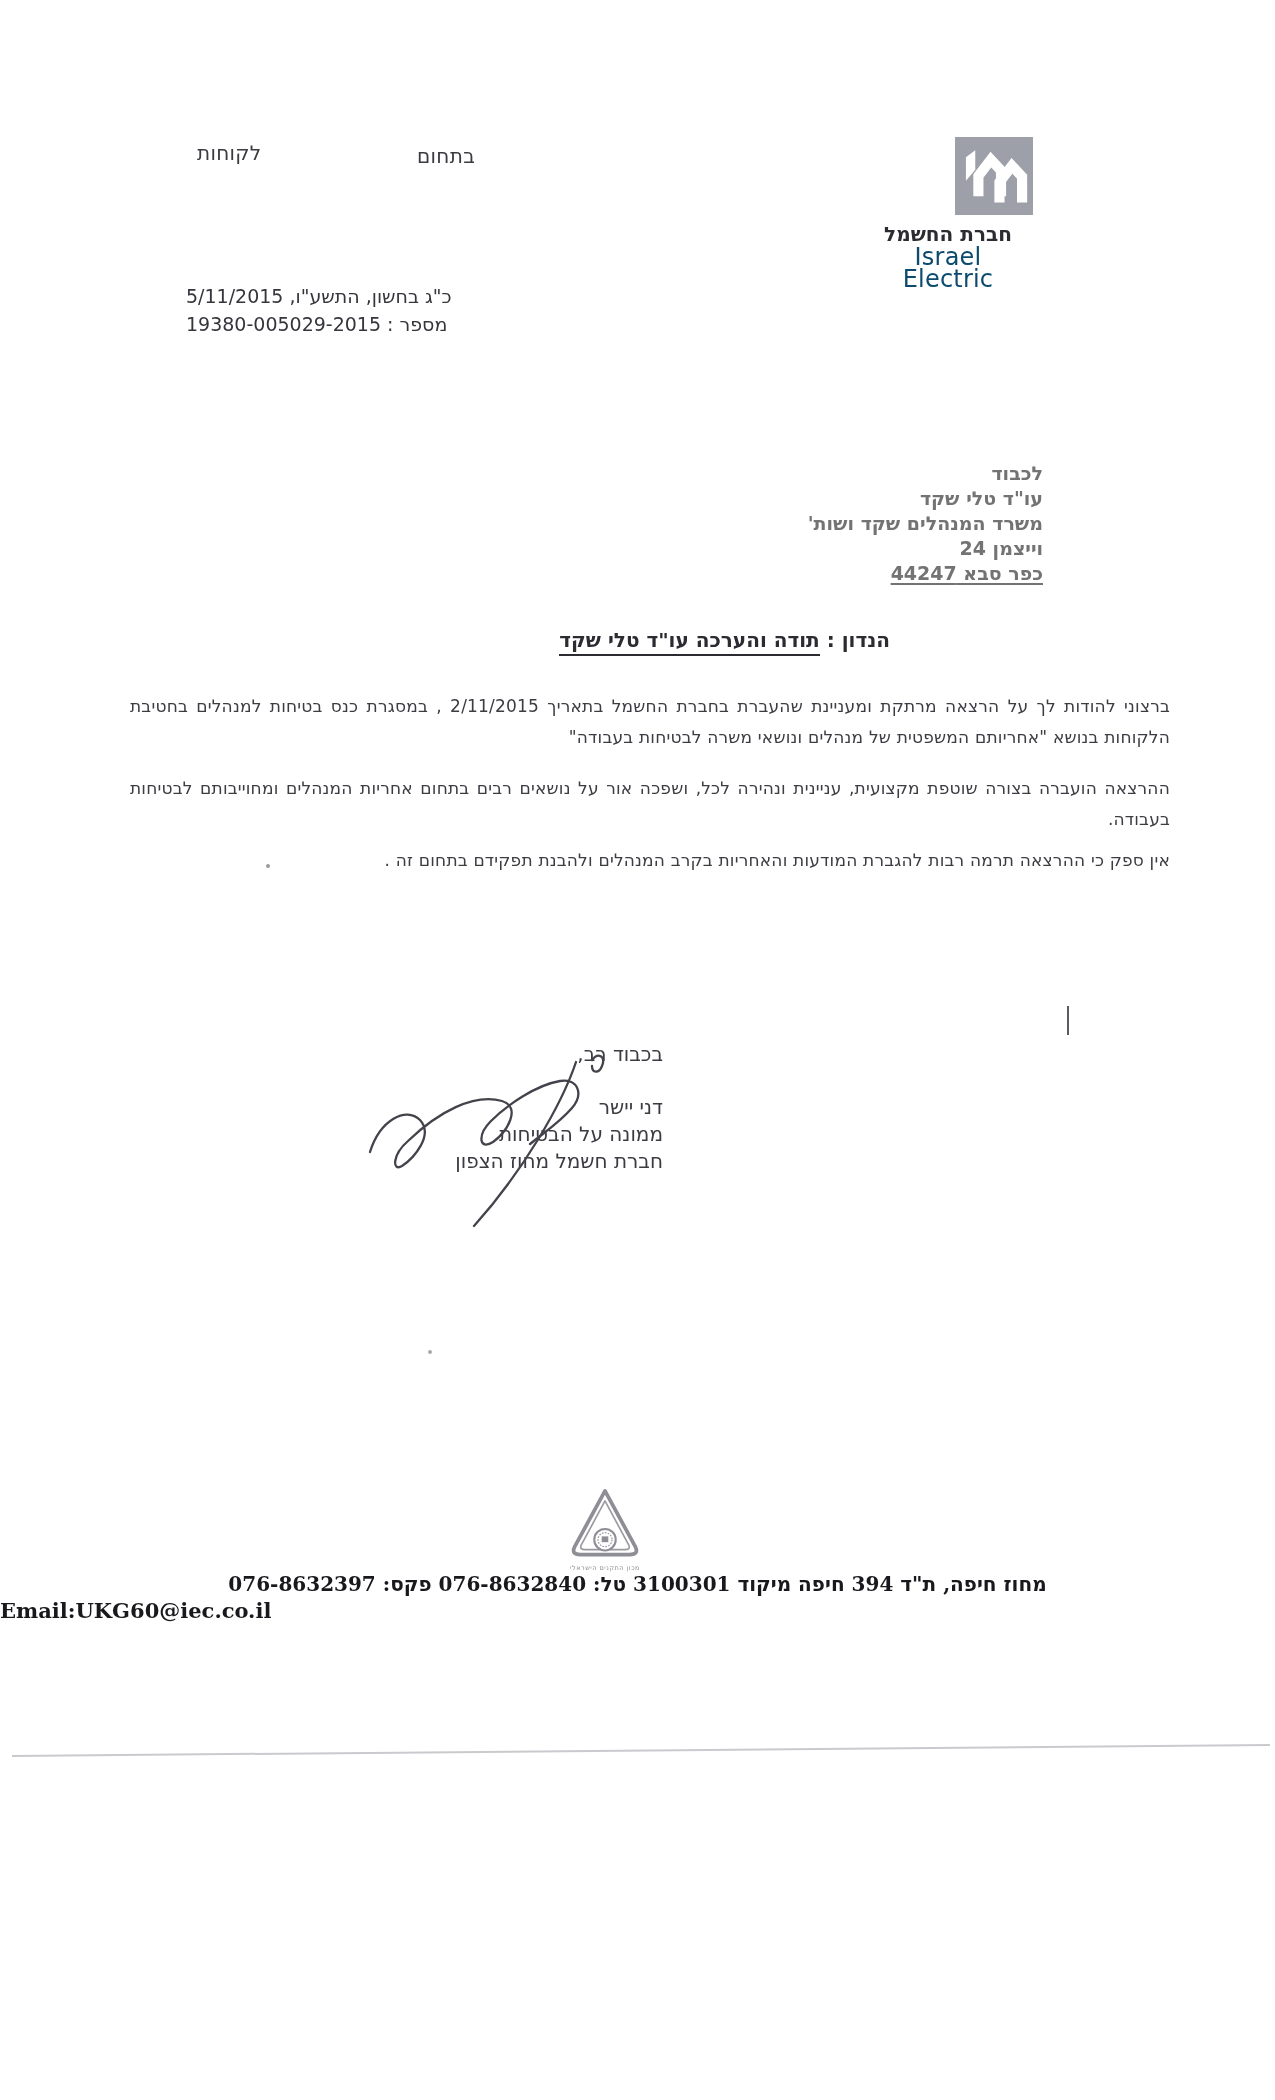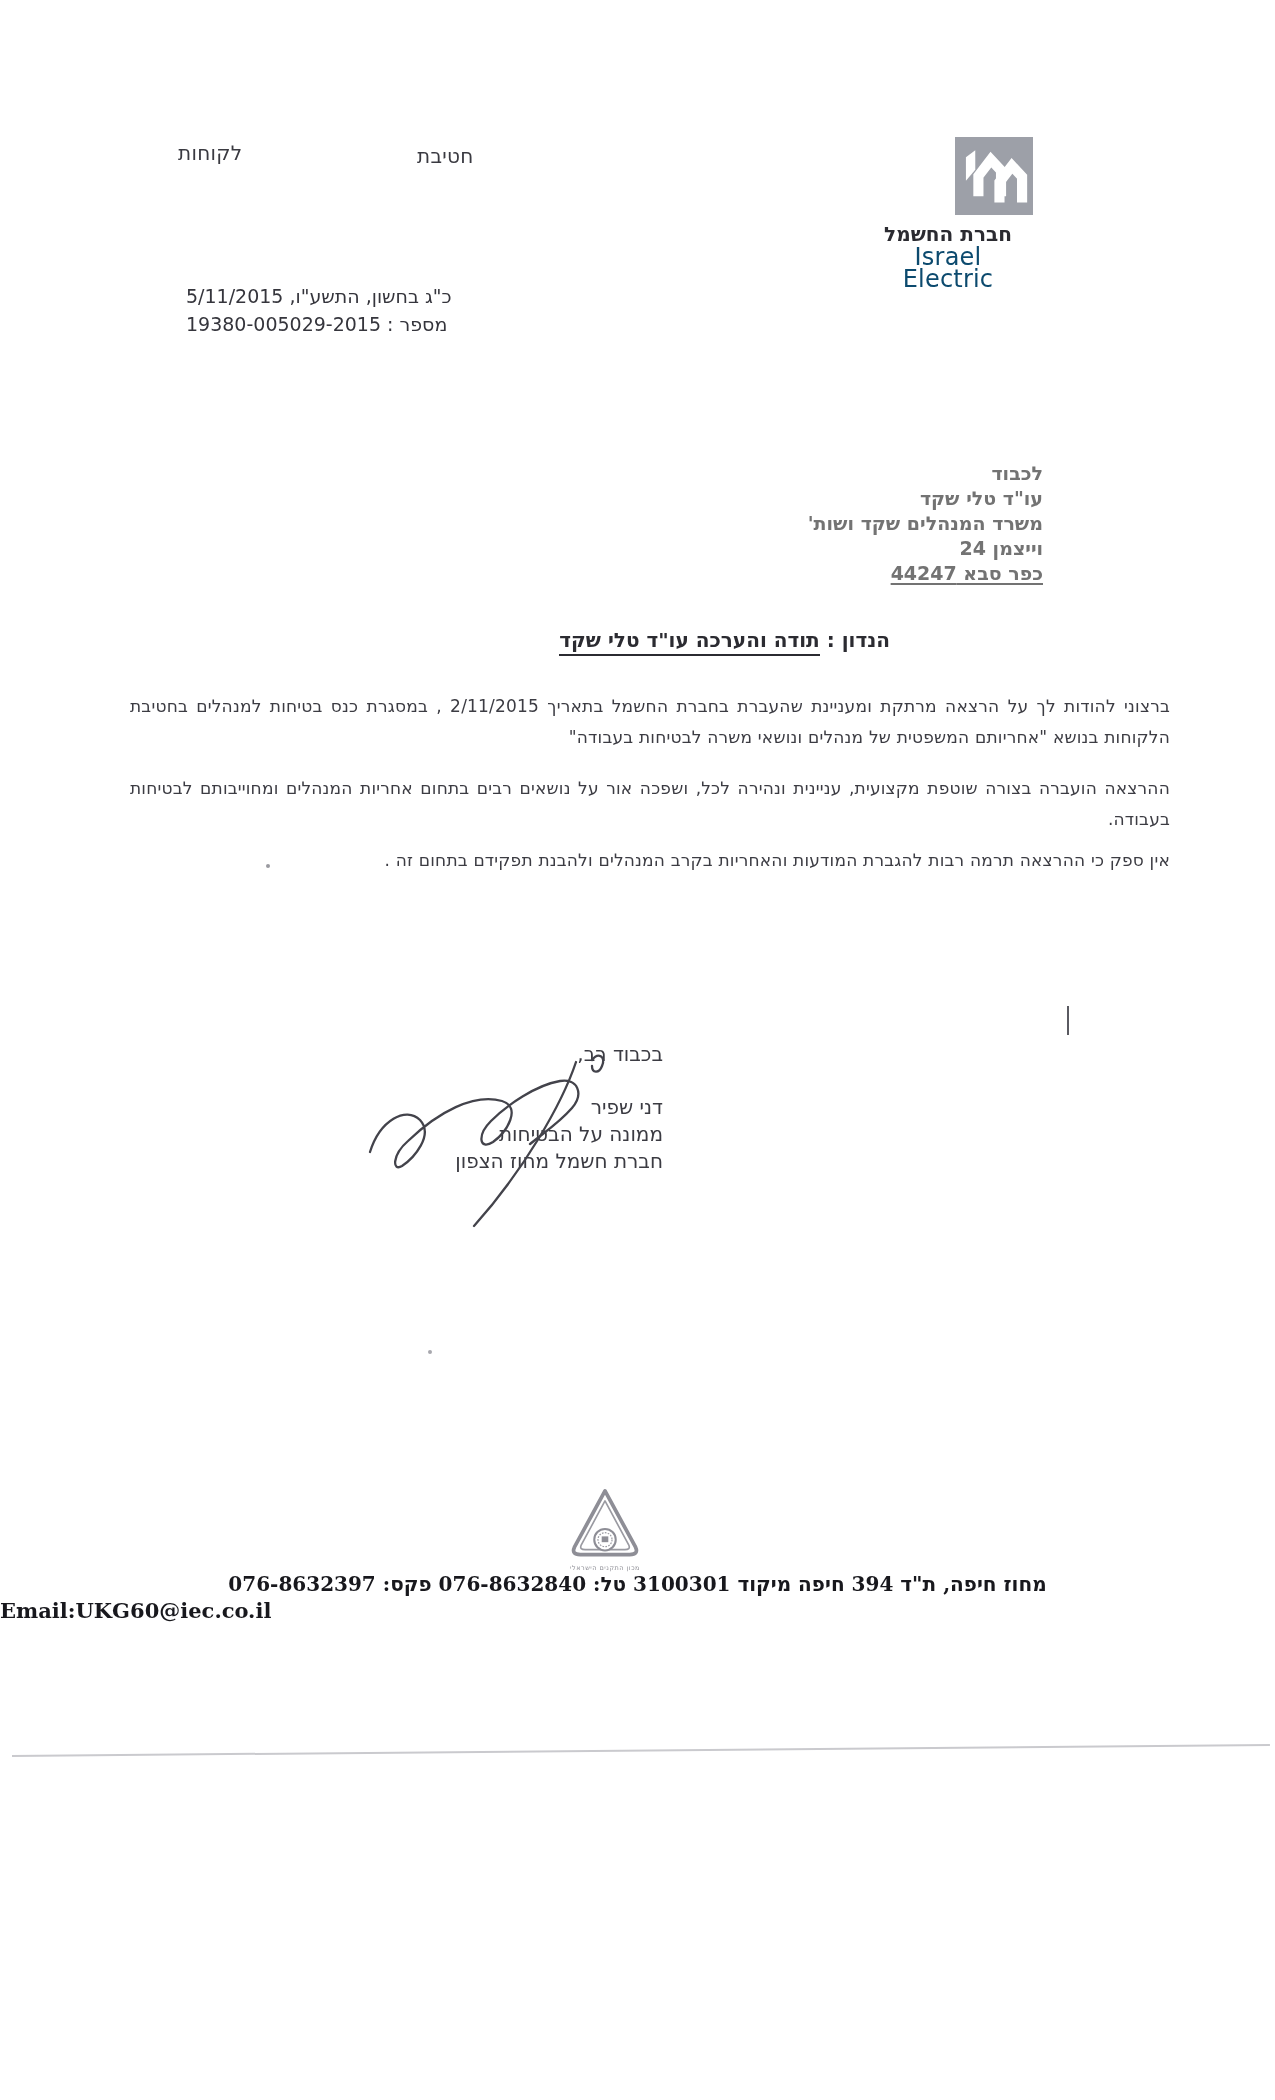--- a/index.html
+++ b/index.html
@@ -55,22 +55,22 @@
   .artifact-bar{left:1067px;top:1006px;width:2px;height:29px;background:#5a5a61;}
   .artifact-dot-1{left:266px;top:864px;width:4px;height:4px;border-radius:50%;background:#9a9aa0;}
   .artifact-dot-2{left:428px;top:1350px;width:4px;height:4px;border-radius:50%;background:#a8a8ae;}
   .scan-edge-line{left:12px;top:1755px;width:1258px;height:1.8px;background:#cacace;transform:rotate(-0.5deg);transform-origin:left center;}
 </style>
 </head>
 <body>
 
 <div id="page">
 
-  <span class="abs rtl division-word" style="left:178px;top:141px;">לקוחות</span>
-  <span class="abs rtl division-word" style="left:417px;top:144px;">חטיבת</span>
+  <span class="abs rtl division-word" style="left:197px;top:141px;">לקוחות</span>
+  <span class="abs rtl division-word" style="left:417px;top:144px;">בתחום</span>
 
   <div class="abs" style="left:955px;top:137px;width:78px;height:78px;">
     <svg width="78" height="78" viewBox="0 0 100 100" xmlns="http://www.w3.org/2000/svg">
       <rect x="0" y="0" width="100" height="100" fill="#9da0a8"></rect>
       <path d="M14,26 L26,17 L26,42 L14,56 Z" fill="#ffffff"></path>
       <path d="M30,76 L30,50 L46,29 L59,43 L59,76" stroke="#ffffff" stroke-width="13" fill="none"></path>
       <path d="M57,84 L57,58 L73,37 L86,51 L86,84" stroke="#ffffff" stroke-width="13" fill="none"></path>
     </svg>
   </div>
   <div class="abs brand-block">
@@ -96,21 +96,21 @@
   </div>
 
   <div class="abs rtl body-text">
     <p class="p1">ברצוני להודות לך על הרצאה מרתקת ומעניינת  שהעברת בחברת החשמל בתאריך 2/11/2015 , במסגרת כנס בטיחות למנהלים בחטיבת הלקוחות  בנושא "אחריותם המשפטית של מנהלים ונושאי משרה לבטיחות בעבודה"</p>
     <p class="p2">ההרצאה  הועברה בצורה שוטפת מקצועית, עניינית ונהירה לכל, ושפכה אור על נושאים רבים בתחום אחריות המנהלים ומחוייבותם לבטיחות בעבודה.</p>
     <p class="p3">אין ספק כי ההרצאה תרמה רבות להגברת המודעות והאחריות בקרב המנהלים ולהבנת  תפקידם בתחום זה .</p>
   </div>
 
   <div class="abs rtl sig-block">
     <div class="sig-salutation">בכבוד רב,</div>
-    <div>דני שפיר</div>
+    <div>דני יישר</div>
     <div>ממונה על הבטיחות</div>
     <div>חברת חשמל מחוז הצפון</div>
   </div>
   <div class="abs sig-svg">
     <svg width="345" height="195" viewBox="0 0 345 195" xmlns="http://www.w3.org/2000/svg">
       <g stroke="#43434b" stroke-width="2.3" fill="none" stroke-linecap="round">
         <path d="M18,102 C28,70 54,56 68,70 C82,85 62,108 50,116 C40,122 40,105 56,91 C86,62 122,43 150,51 C170,57 155,82 141,92 C127,101 125,85 139,71 C155,55 184,35 208,31 C226,28 232,44 220,58 C206,74 190,84 178,94"></path>
         <path d="M224,12 C210,54 172,120 122,176"></path>
         <path d="M240,10 C246,2 254,6 250,16 C247,24 240,23 240,16"></path>
       </g>

